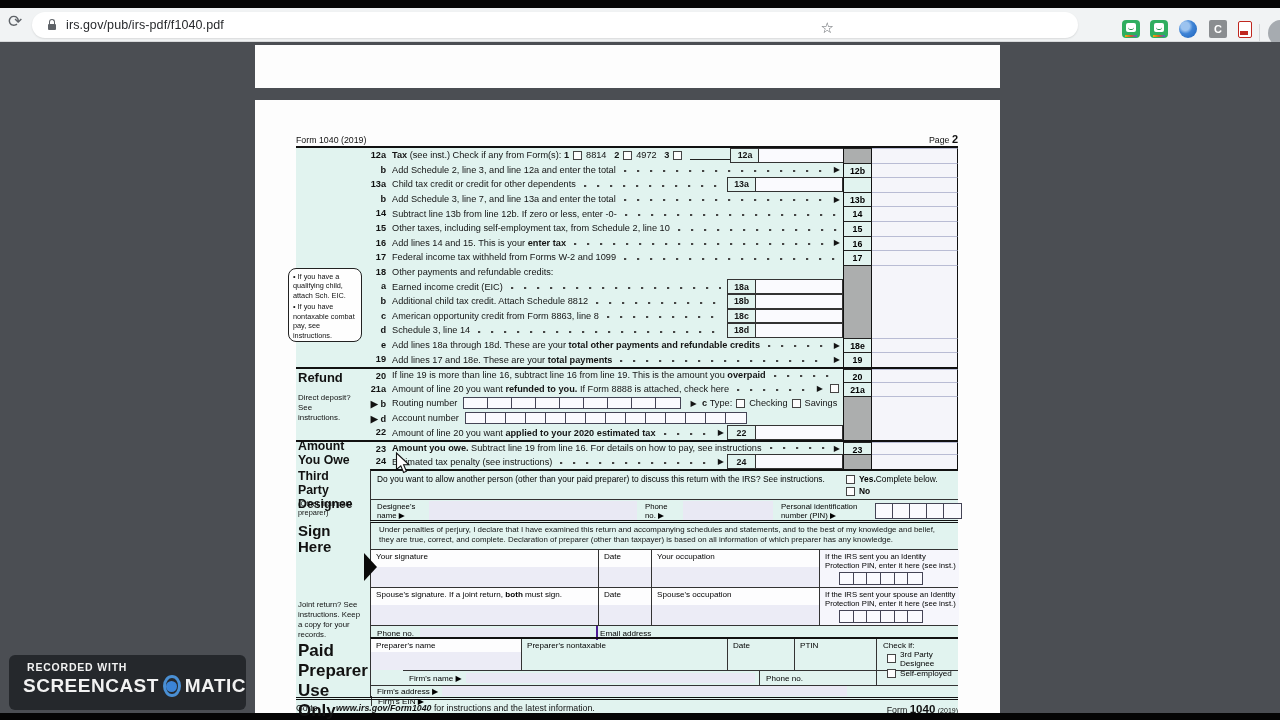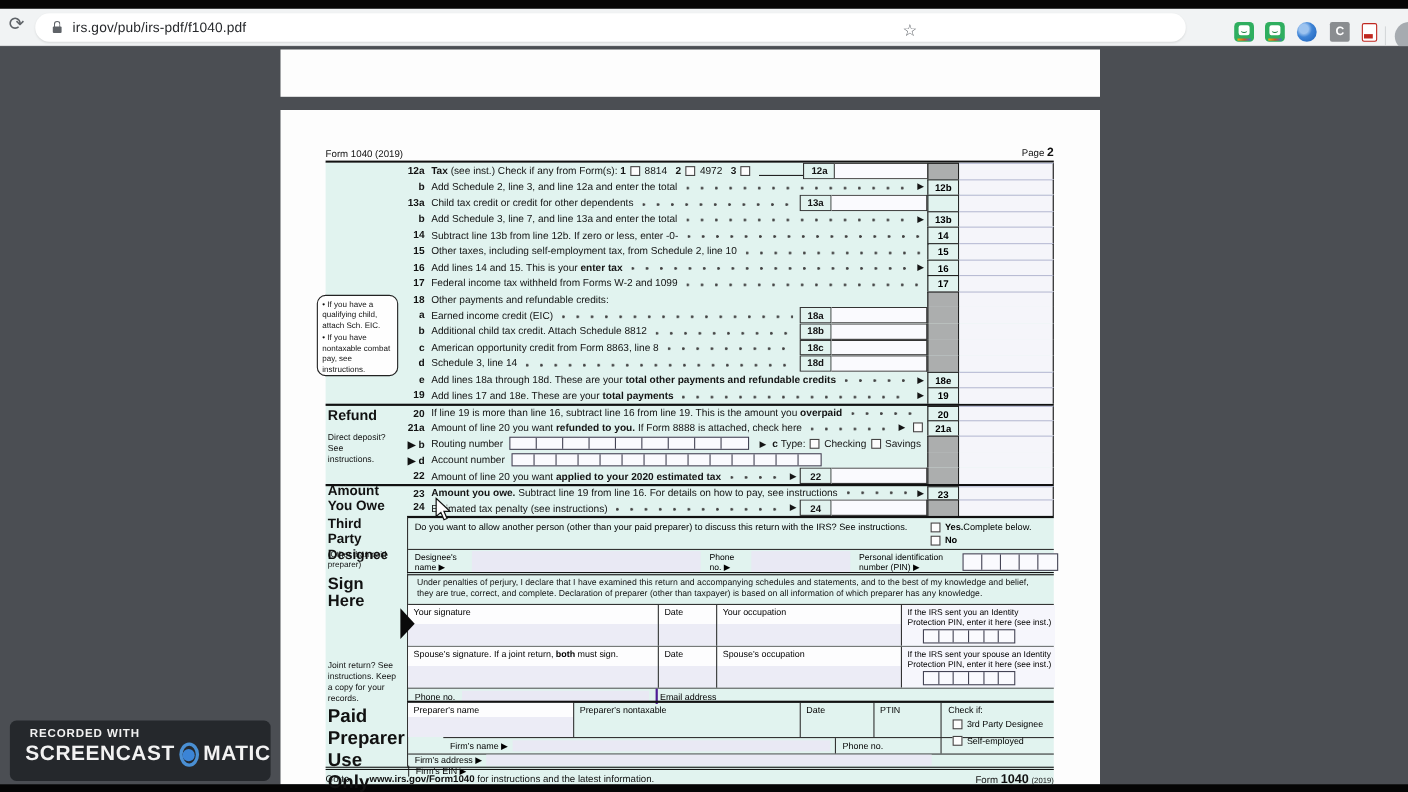--- a/index.html
+++ b/index.html
@@ -107,33 +107,33 @@
   .emcell { flex:1; border-left:2px solid #4c1d95; display:flex; align-items:center; padding-left:2px;text-align:right; }
 
   .prep { position:absolute; left:74px; top:489px; width:588px; height:60px; border-top:2px solid #111; border-left:1px solid #333; }
   .preprow1 { display:flex; height:31px; }
   .pcell { border-left:1px solid #333; font-size:8.1px; padding:2px 0 0 5px; }
   .pcell:first-child { border-left:none; }
   .p-name { width:150px; flex:none; background:linear-gradient(#fdfdfe 42%, #ececf6 42%); }
   .p-sig { width:206px; flex:none; }
   .p-date { width:67px; flex:none; }
   .p-ptin { width:62px; flex:none; }
-  .checkcell { position:absolute; right:0; top:0; width:103px; height:46px; border-left:1px solid #333; font-size:8.1px; padding:2px 0 0 6px; }
+  .checkcell { position:absolute; right:0; top:0; width:82px; height:46px; border-left:1px solid #333; font-size:8.1px; padding:2px 0 0 6px; }
   .checkcell .ln { display:flex; align-items:center; height:13px; margin-top:2px; }
   .preprow2 { display:flex; height:15px; border-top:1px solid #333; font-size:8.1px;margin-left:32px; }
   .fcell { display:flex; align-items:center; padding-left:6px; }
   .f-name { width:356px; flex:none; }
   .f-phone { width:129px; flex:none; border-left:1px solid #333; }
   .preprow3 { display:flex; height:14px; border-top:1px solid #333; font-size:8.1px;flex-direction:column; }
   .f-addr { width:480px; flex:none; }
   .f-ein { flex:1; border-left:1px solid #333; display:flex; align-items:center; padding-left:6px; }
   .preprow2 .fld, .preprow3 .fld { height:10px; flex:1; margin:0 4px; }
 
   .pfoot { position:absolute; left:0; top:549px; width:662px; border-top:3px double #111; padding-top:3px; display:flex; justify-content:space-between; font-size:8.8px; color:#111; }
-  .pfoot .lk { font-weight:bold;padding-left:16px; }
+  .pfoot .lk { font-style:italic; font-weight:bold;padding-left:16px; }
   .pfoot .fr b { font-size:11.5px; }
   .pfoot .fr .yr { font-size:7px; }
 
   
   .wm { position:absolute; left:9px; top:655px; width:237px; height:55px; background:rgba(35,39,43,.96); border-radius:6px; z-index:9; color:#f2f2f2; padding:6px 0 12px 14px; }
   .wm .small { font-size:10.5px; font-weight:bold; letter-spacing:.8px; margin-left:4px; }
   .wm .brand { display:flex; align-items:center; margin-top:2px; }
   .wm .brand b { font-size:19px; font-weight:bold; letter-spacing:.5px; }
   .wm .ring { width:22px; height:22px; border:3px solid #4a8fd3; border-radius:50%; margin:0 4px; display:flex; align-items:center; justify-content:center; }
   .wm .dot { width:11px; height:11px; background:#3b84d6; border-radius:50%; }

